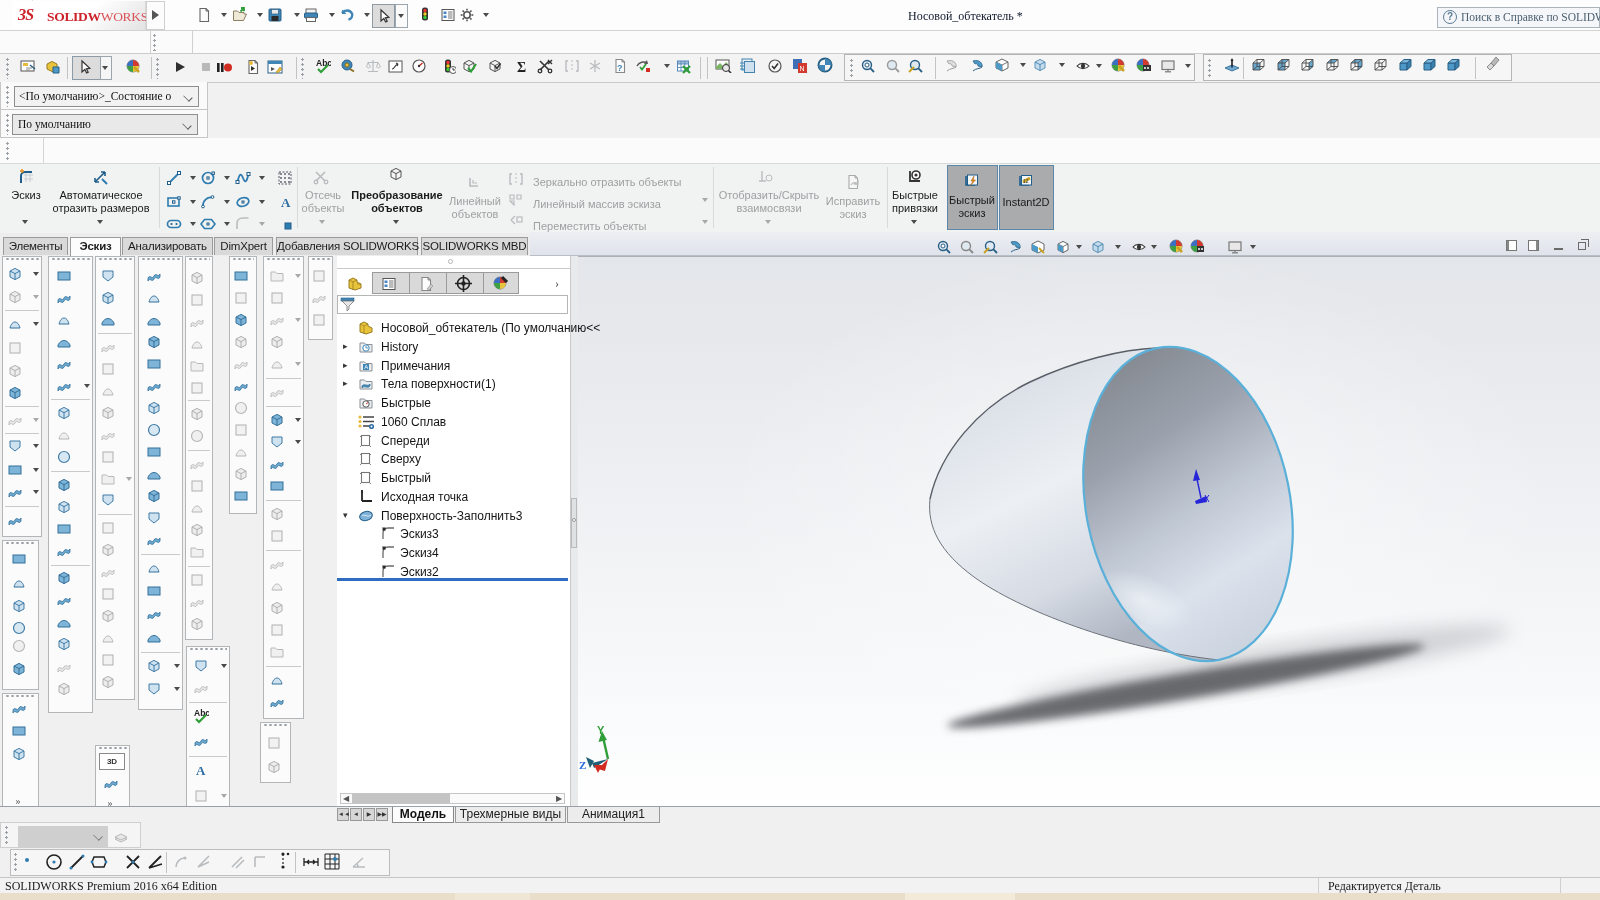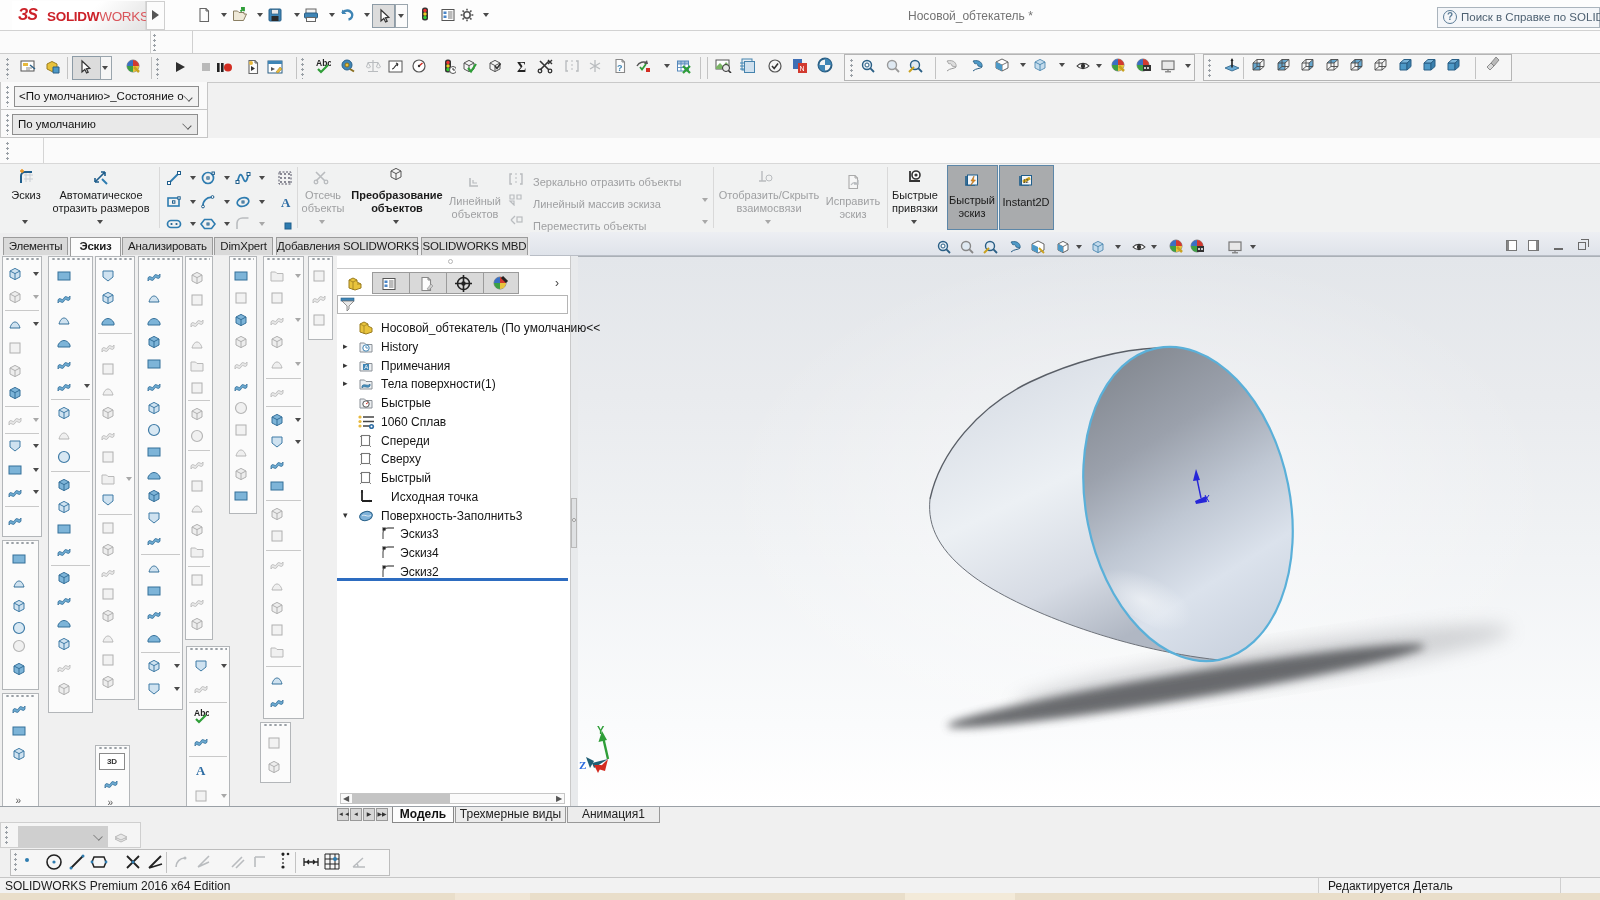--- a/index.html
+++ b/index.html
@@ -1,17 +1,17 @@
 <!DOCTYPE html>
 <html><head><meta charset="utf-8">
 <style>
 html,body{margin:0;padding:0;}
 body{width:1600px;height:900px;overflow:hidden;position:relative;font-family:"Liberation Sans",sans-serif;background:#f1f1f1;}
 .abs{position:absolute;}
-.txt{position:absolute;white-space:nowrap;}
+.txt{position:absolute;white-space:nowrap;font-family:Liberation Serif, serif;}
 .sep{position:absolute;width:1px;background:#c3c3c3;}
 .dots{position:absolute;width:3px;background-image:radial-gradient(circle,#9aa0a6 35%,transparent 40%);background-size:3px 5px;}
 .caret{position:absolute;width:0;height:0;border-left:3.5px solid transparent;border-right:3.5px solid transparent;border-top:4px solid #4a4a4a;}
 .gcaret{border-top-color:#a8a8a8;}
 .ic{position:absolute;}
 .ic svg{display:block;}
 .tab{position:absolute;height:18px;background:#d9d9d9;border:1px solid #9b9b9b;border-bottom:none;box-sizing:border-box;text-align:center;font-size:11.5px;color:#1c1c1c;line-height:17px;top:237px;white-space:nowrap;letter-spacing:-0.2px;}
 .rlbl{position:absolute;font-size:11px;color:#9fa0a2;text-align:center;line-height:12px;white-space:nowrap;}.rlbll{position:absolute;font-size:11px;color:#9fa0a2;text-align:left;line-height:12px;white-space:nowrap;}
 .rlbl.on{color:#1a1a1a;}
 .treerow{position:absolute;font-size:12px;color:#141414;white-space:nowrap;}
@@ -97,21 +97,21 @@
     <div class="caret" style="left:483px;top:13px;"></div>
     <div class="abs" style="left:372px;top:4px;width:23px;height:24px;background:#dcdcdc;border:1px solid #8d9ba6;box-sizing:border-box;"></div>
     <div class="abs" style="left:395px;top:4px;width:13px;height:24px;background:#fbfbfb;border:1px solid #9aa5ad;box-sizing:border-box;"></div>
     <div class="ic" style="left:376px;top:8px;">
       <svg width="16" height="16" viewBox="0 0 16 16">
         <path d="M5 2 L5 13 L7.8 10.5 L9.6 14 L11.2 13.2 L9.4 9.8 L12.8 9.4 Z" fill="#fff" stroke="#333" stroke-width="1.2"></path>
       </svg>
     </div>
     <div class="caret" style="left:398px;top:14px;"></div>
   </div>
-<div class="txt" style="left:908px;top:9px;font-size:12px;color:#737373;">Носовой_обтекатель *</div>
+<div class="txt" style="left:908px;top:9px;font-size:12px;color:#0f172a;">Носовой_обтекатель *</div>
 <div class="abs" style="left:1437px;top:7px;width:163px;height:21px;background:#f4f6f9;border:1px solid #aab4bd;box-sizing:border-box;"></div>
 <div class="abs" style="left:1443px;top:10px;width:14px;height:14px;border:1.5px solid #5a7b96;border-radius:50%;box-sizing:border-box;color:#5a7b96;font-size:10px;font-weight:bold;text-align:center;line-height:11px;">?</div>
 <div class="txt" style="left:1461px;top:11px;font-size:11.5px;color:#4d6071;">Поиск в Справке по SOLIDW</div>
 
 <div class="abs" style="left:0;top:31px;width:1600px;height:22px;background:#fbfbfb;border-bottom:1px solid #cccccc;"></div>
 <div class="abs" style="left:150px;top:31px;width:1px;height:22px;background:#d0d0d0;"></div>
 <div class="dots" style="left:153px;top:33px;height:18px;"></div>
 <div class="abs" style="left:192px;top:31px;width:1px;height:22px;background:#d0d0d0;"></div>
 
 <div class="abs" style="left:0;top:54px;width:1600px;height:28px;background:#f3f3f3;border-bottom:1px solid #c9c9c9;"></div>
@@ -1045,21 +1045,21 @@
         <path d="M3.5 2.5 L2 4 M11.5 2.5 L13 4 M3.5 12.5 L2 14 M11.5 12.5 L13 14" stroke="#777" stroke-width=".9"></path>
       </svg>
     </div>
     <div class="treerow" style="left:381px;top:471px;">Быстрый</div>
     <div class="ic" style="left:358px;top:489px;">
       <svg width="16" height="15" viewBox="0 0 16 15">
         <path d="M4 1 L4 12 M4 12 L14 12" stroke="#222" stroke-width="1.8"></path>
         <path d="M4 1 L2.8 3.6 L5.2 3.6 Z M14 12 L11.4 10.8 L11.4 13.2 Z" fill="#222"></path>
       </svg>
     </div>
-    <div class="treerow" style="left:391px;top:490px;">Исходная точка</div>
+    <div class="treerow" style="left:381px;top:490px;">Исходная точка</div>
     <div class="txt" style="left:343px;top:510px;font-size:9px;color:#333;">▾</div>
     <div class="ic" style="left:358px;top:508px;">
       <svg width="17" height="15" viewBox="0 0 17 15">
         <ellipse cx="8" cy="8" rx="6.5" ry="4.5" fill="#7fb2d9" stroke="#28618a" stroke-width="1" transform="rotate(-15 8 8)"></ellipse>
         <path d="M4 8 C6 5.5,10 10,13 7" stroke="#dfeaf3" fill="none" stroke-width="1"></path>
       </svg>
     </div>
     <div class="treerow" style="left:381px;top:509px;">Поверхность-Заполнить3</div>
     <div class="ic" style="left:380px;top:526px;">
       <svg width="17" height="15" viewBox="0 0 17 15">

